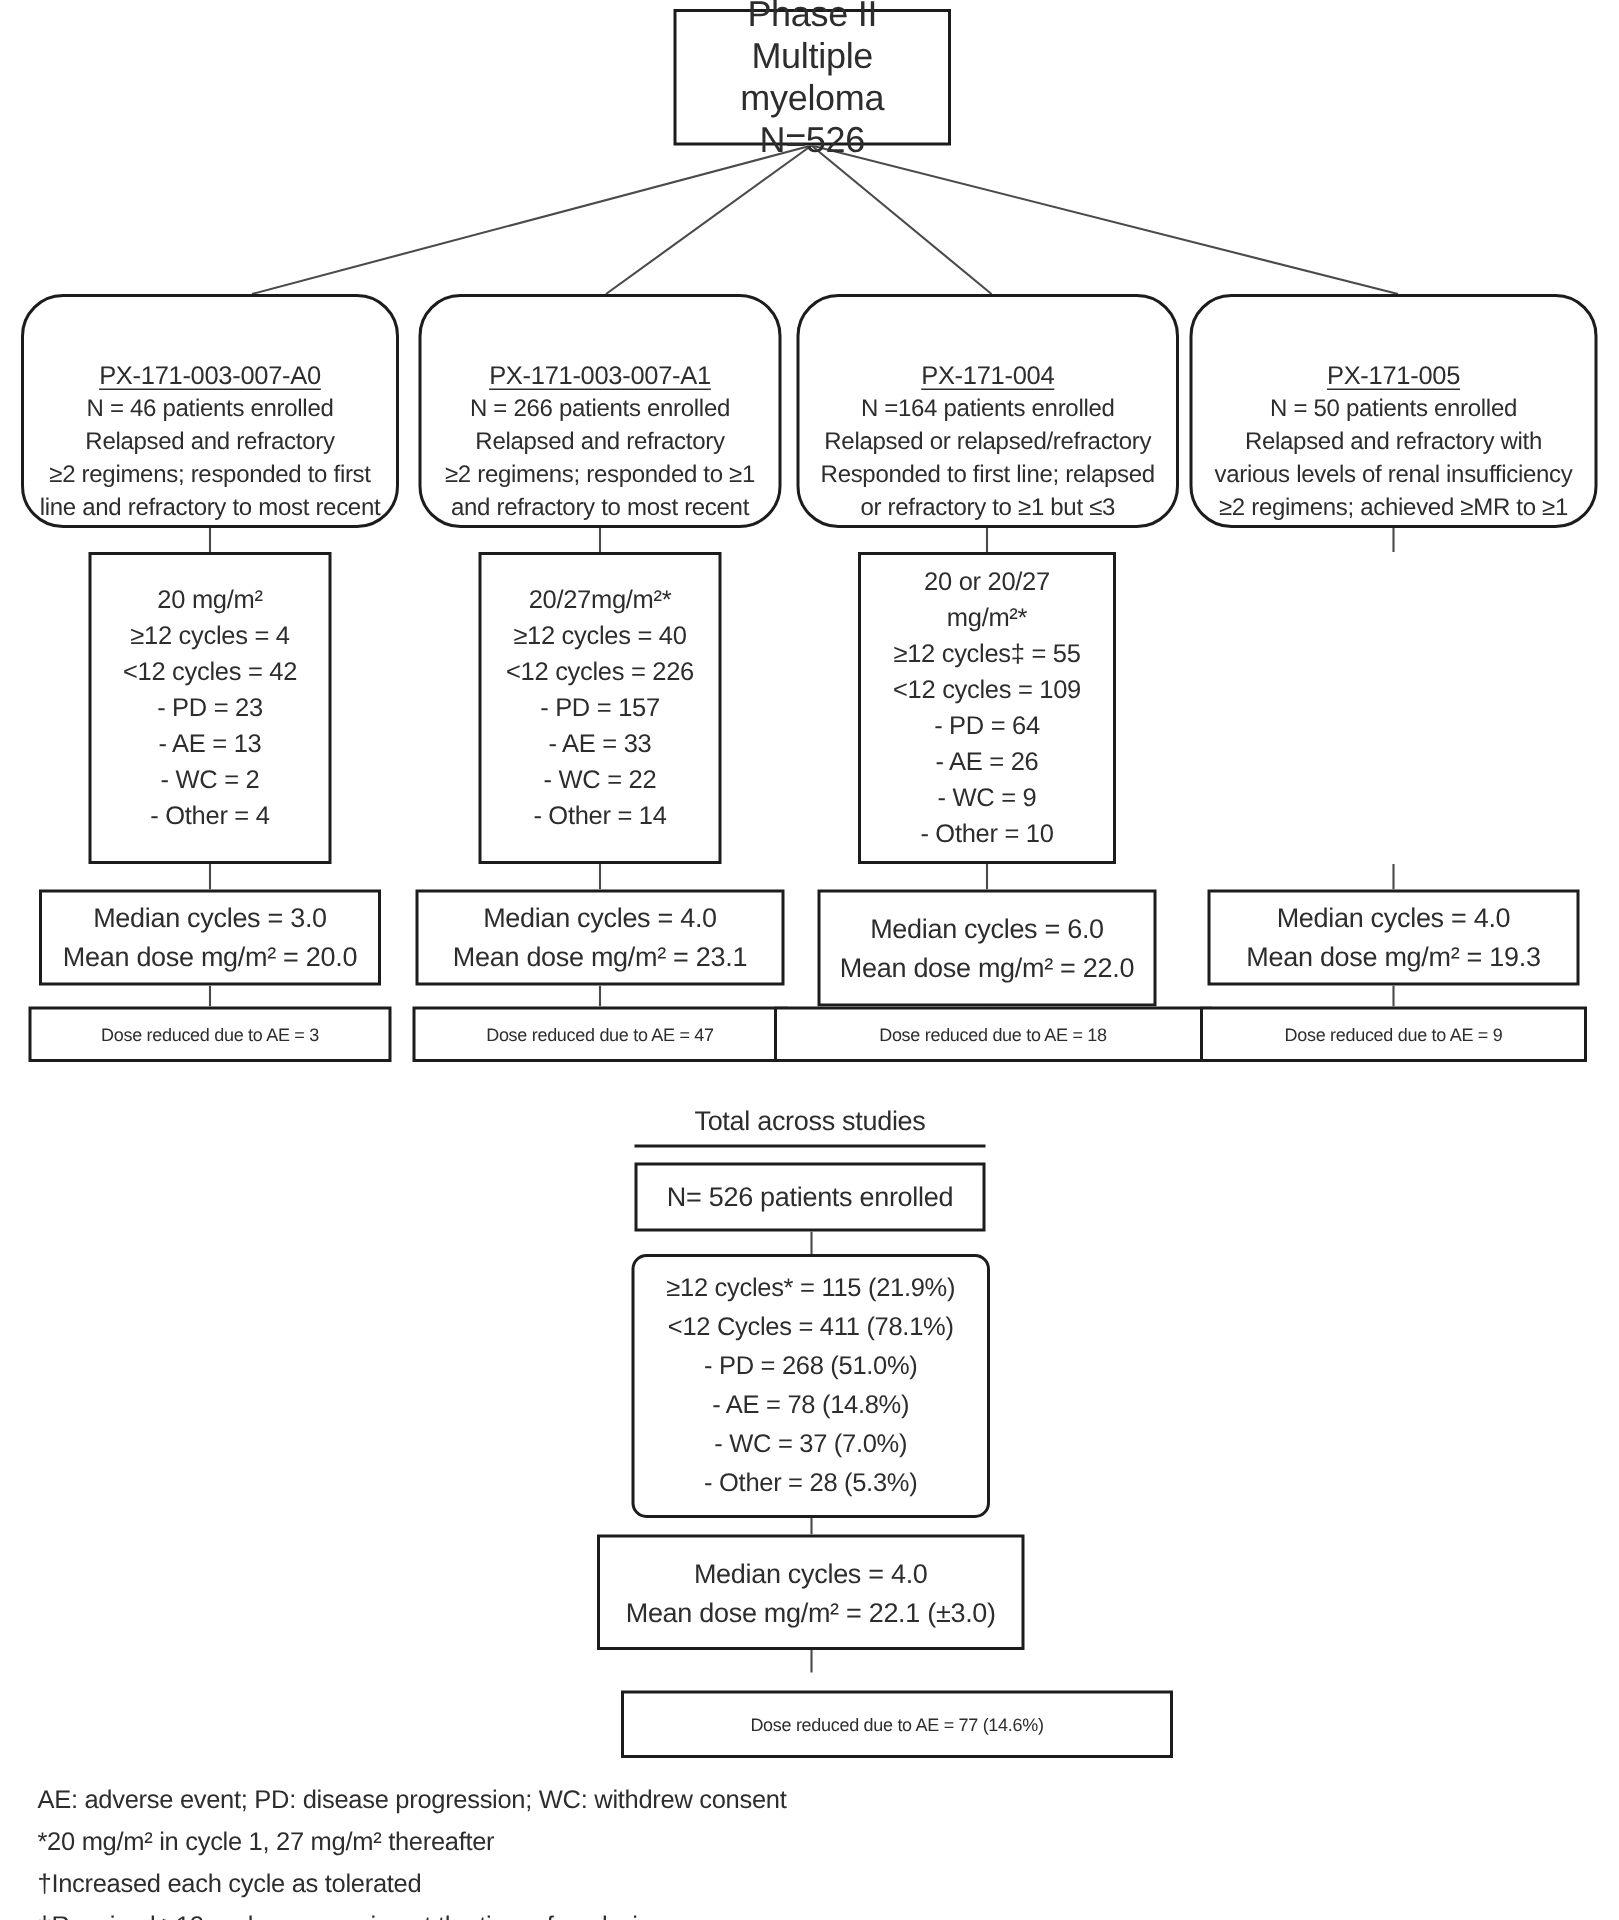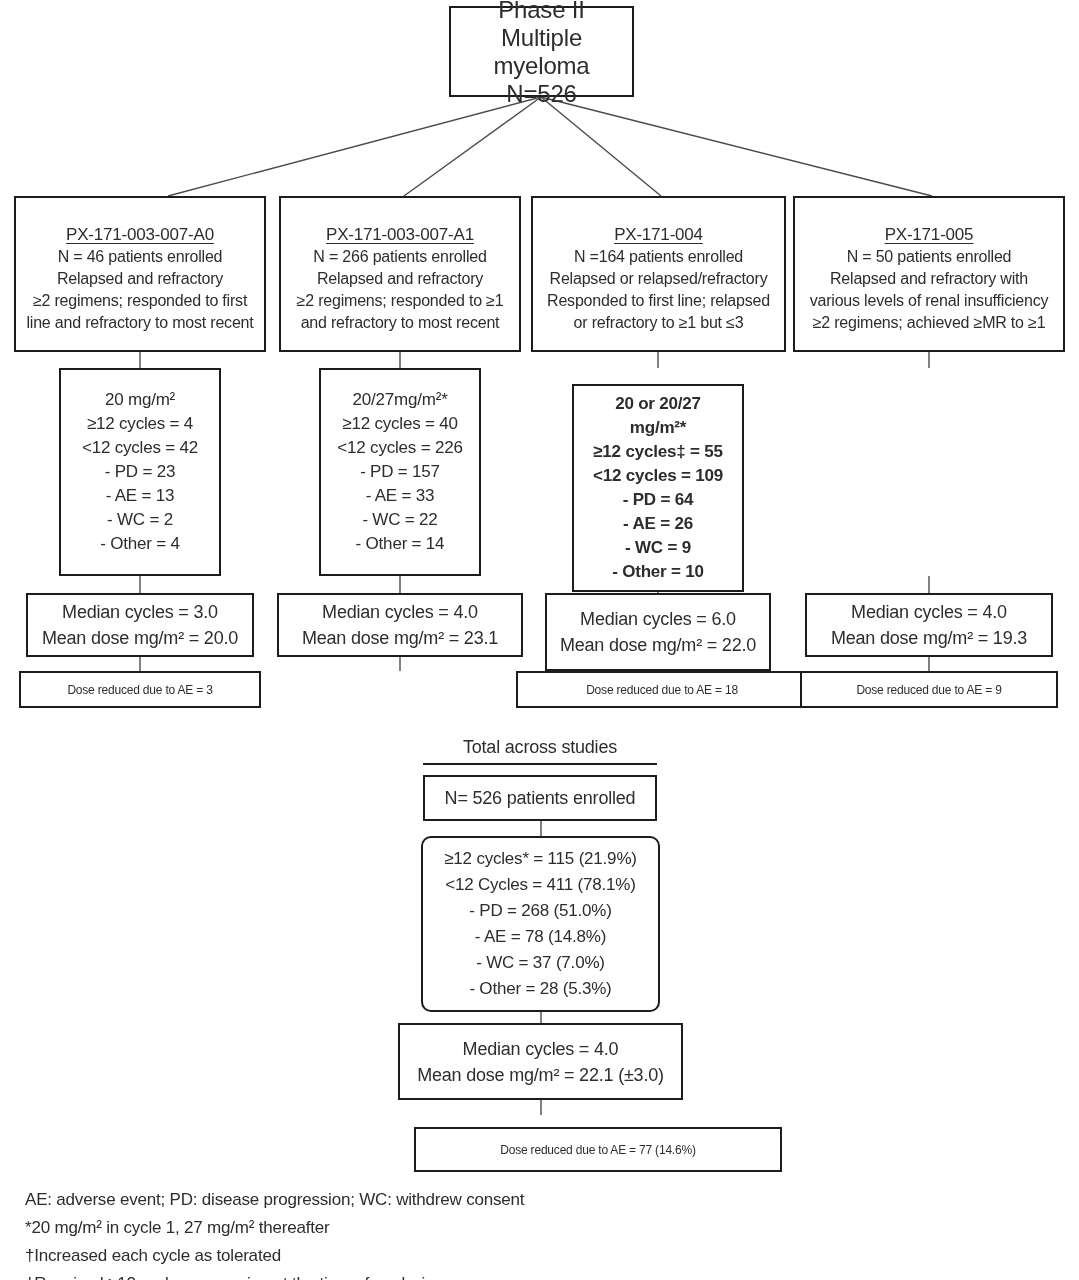--- a/index.html
+++ b/index.html
@@ -25,24 +25,25 @@
     background: #ffffff;
     display: flex;
     flex-direction: column;
     align-items: center;
     justify-content: center;
     text-align: center;
     white-space: pre-line;
   }
   .top-box { font-size: 24px; line-height: 28px; }
   .study-box {
-    justify-content: center;
+    justify-content: flex-end;
     padding-top: 9px;
     font-size: 16px;
     line-height: 22px;
+    border-radius: 28px;
   }
   .study-id {
     font-size: 17px;
     text-decoration: underline;
     text-underline-offset: 3px;
     white-space: pre;
   }
   .study-desc { white-space: pre-line; }
   .dose-box { font-size: 17px; line-height: 24px; }
   .median-box { font-size: 18px; line-height: 26px; }
@@ -145,39 +146,40 @@
 - AE = 13
 - WC = 2
 - Other = 4</div>
   <div class="box dose-box" style="left:319px; top:368px; width:162px; height:208px;">20/27mg/m²*
 ≥12 cycles = 40
 &lt;12 cycles = 226
 - PD = 157
 - AE = 33
 - WC = 22
 - Other = 14</div>
-  <div class="box dose-box" style="left:572px; top:384px; width:172px; height:208px;font-weight:bold;">20 or 20/27
+  <div class="box dose-box" style="left:572px; top:368px; width:172px; height:208px;">20 or 20/27
 mg/m²*
 ≥12 cycles‡ = 55
 &lt;12 cycles = 109
 - PD = 64
 - AE = 26
 - WC = 9
 - Other = 10</div>
 
   <div class="box median-box" style="left:26px; top:593px; width:228px; height:64px;">Median cycles = 3.0
 Mean dose mg/m² = 20.0</div>
   <div class="box median-box" style="left:277px; top:593px; width:246px; height:64px;">Median cycles = 4.0
 Mean dose mg/m² = 23.1</div>
   <div class="box median-box" style="left:545px; top:593px; width:226px; height:78px;">Median cycles = 6.0
 Mean dose mg/m² = 22.0</div>
   <div class="box median-box" style="left:805px; top:593px; width:248px; height:64px;">Median cycles = 4.0
 Mean dose mg/m² = 19.3</div>
 
   <div class="box reduced-box" style="left:19px; top:671px; width:242px; height:37px;">Dose reduced due to AE = 3</div>
+  <div class="box reduced-box" style="left:275px; top:671px; width:250px; height:37px;">Dose reduced due to AE = 47</div>
   <div class="box reduced-box" style="left:516px; top:671px; width:292px; height:37px;">Dose reduced due to AE = 18</div>
   <div class="box reduced-box" style="left:800px; top:671px; width:258px; height:37px;">Dose reduced due to AE = 9</div>
 
   <div class="total-header" style="left:423px; top:737px; width:234px;">Total across studies</div>
 
   <div class="box median-box" style="left:423px; top:775px; width:234px; height:46px;">N= 526 patients enrolled</div>
 
   <div class="box total-cycles" style="left:421px; top:836px; width:239px; height:176px;">≥12 cycles* = 115 (21.9%)
 &lt;12 Cycles = 411 (78.1%)
 - PD = 268 (51.0%)

